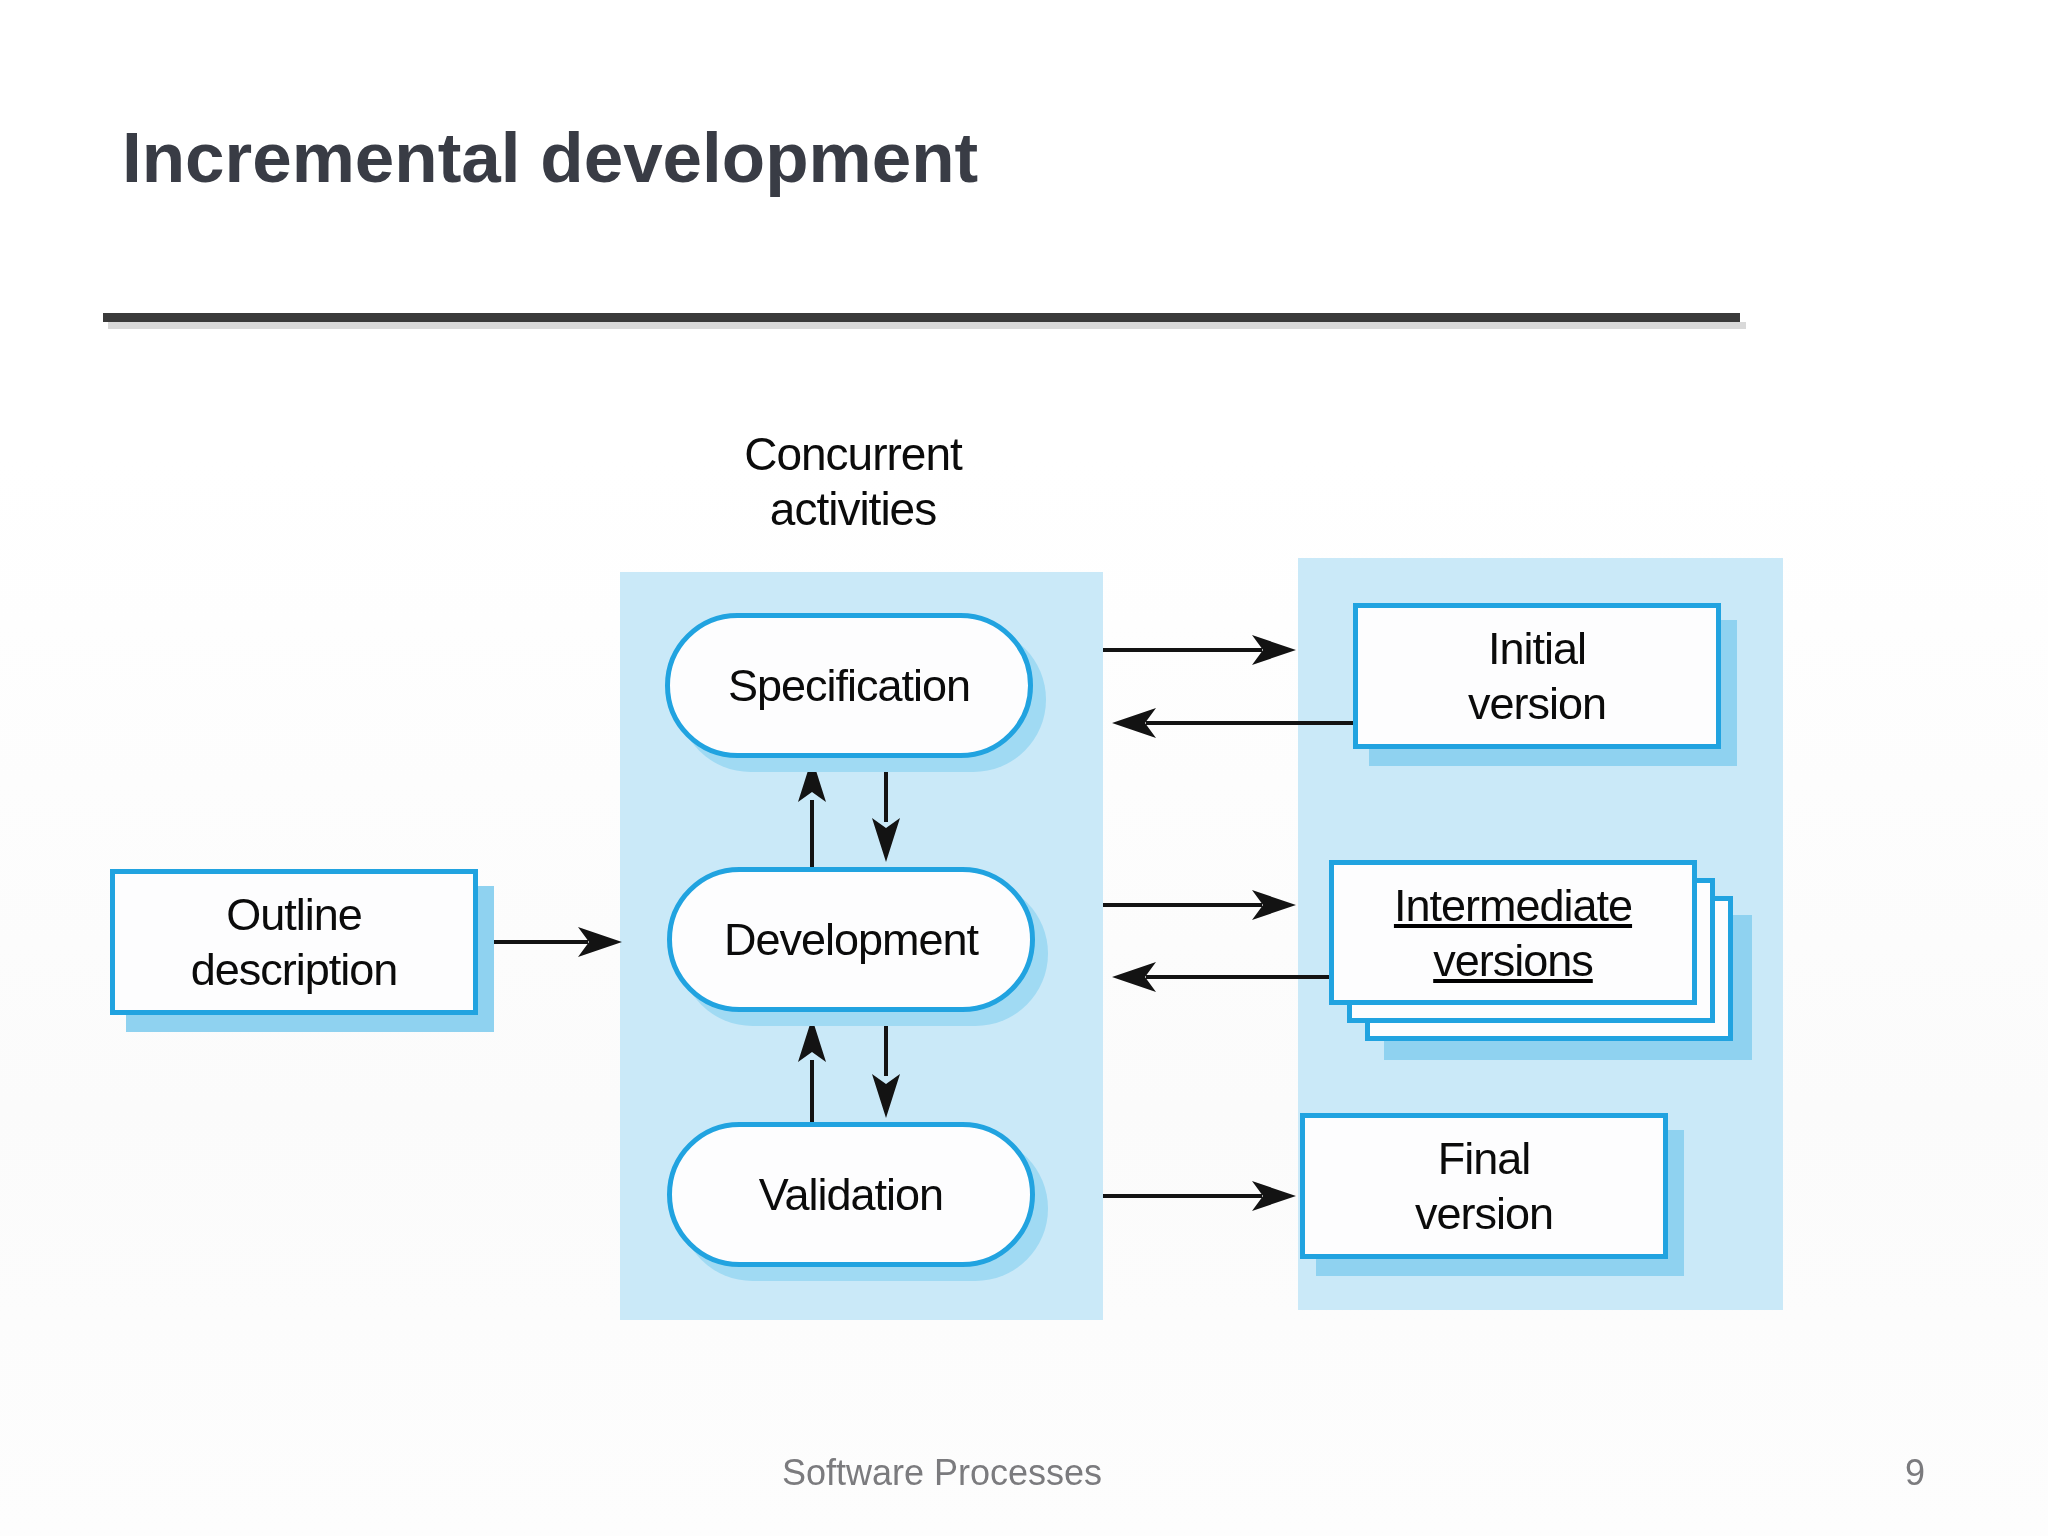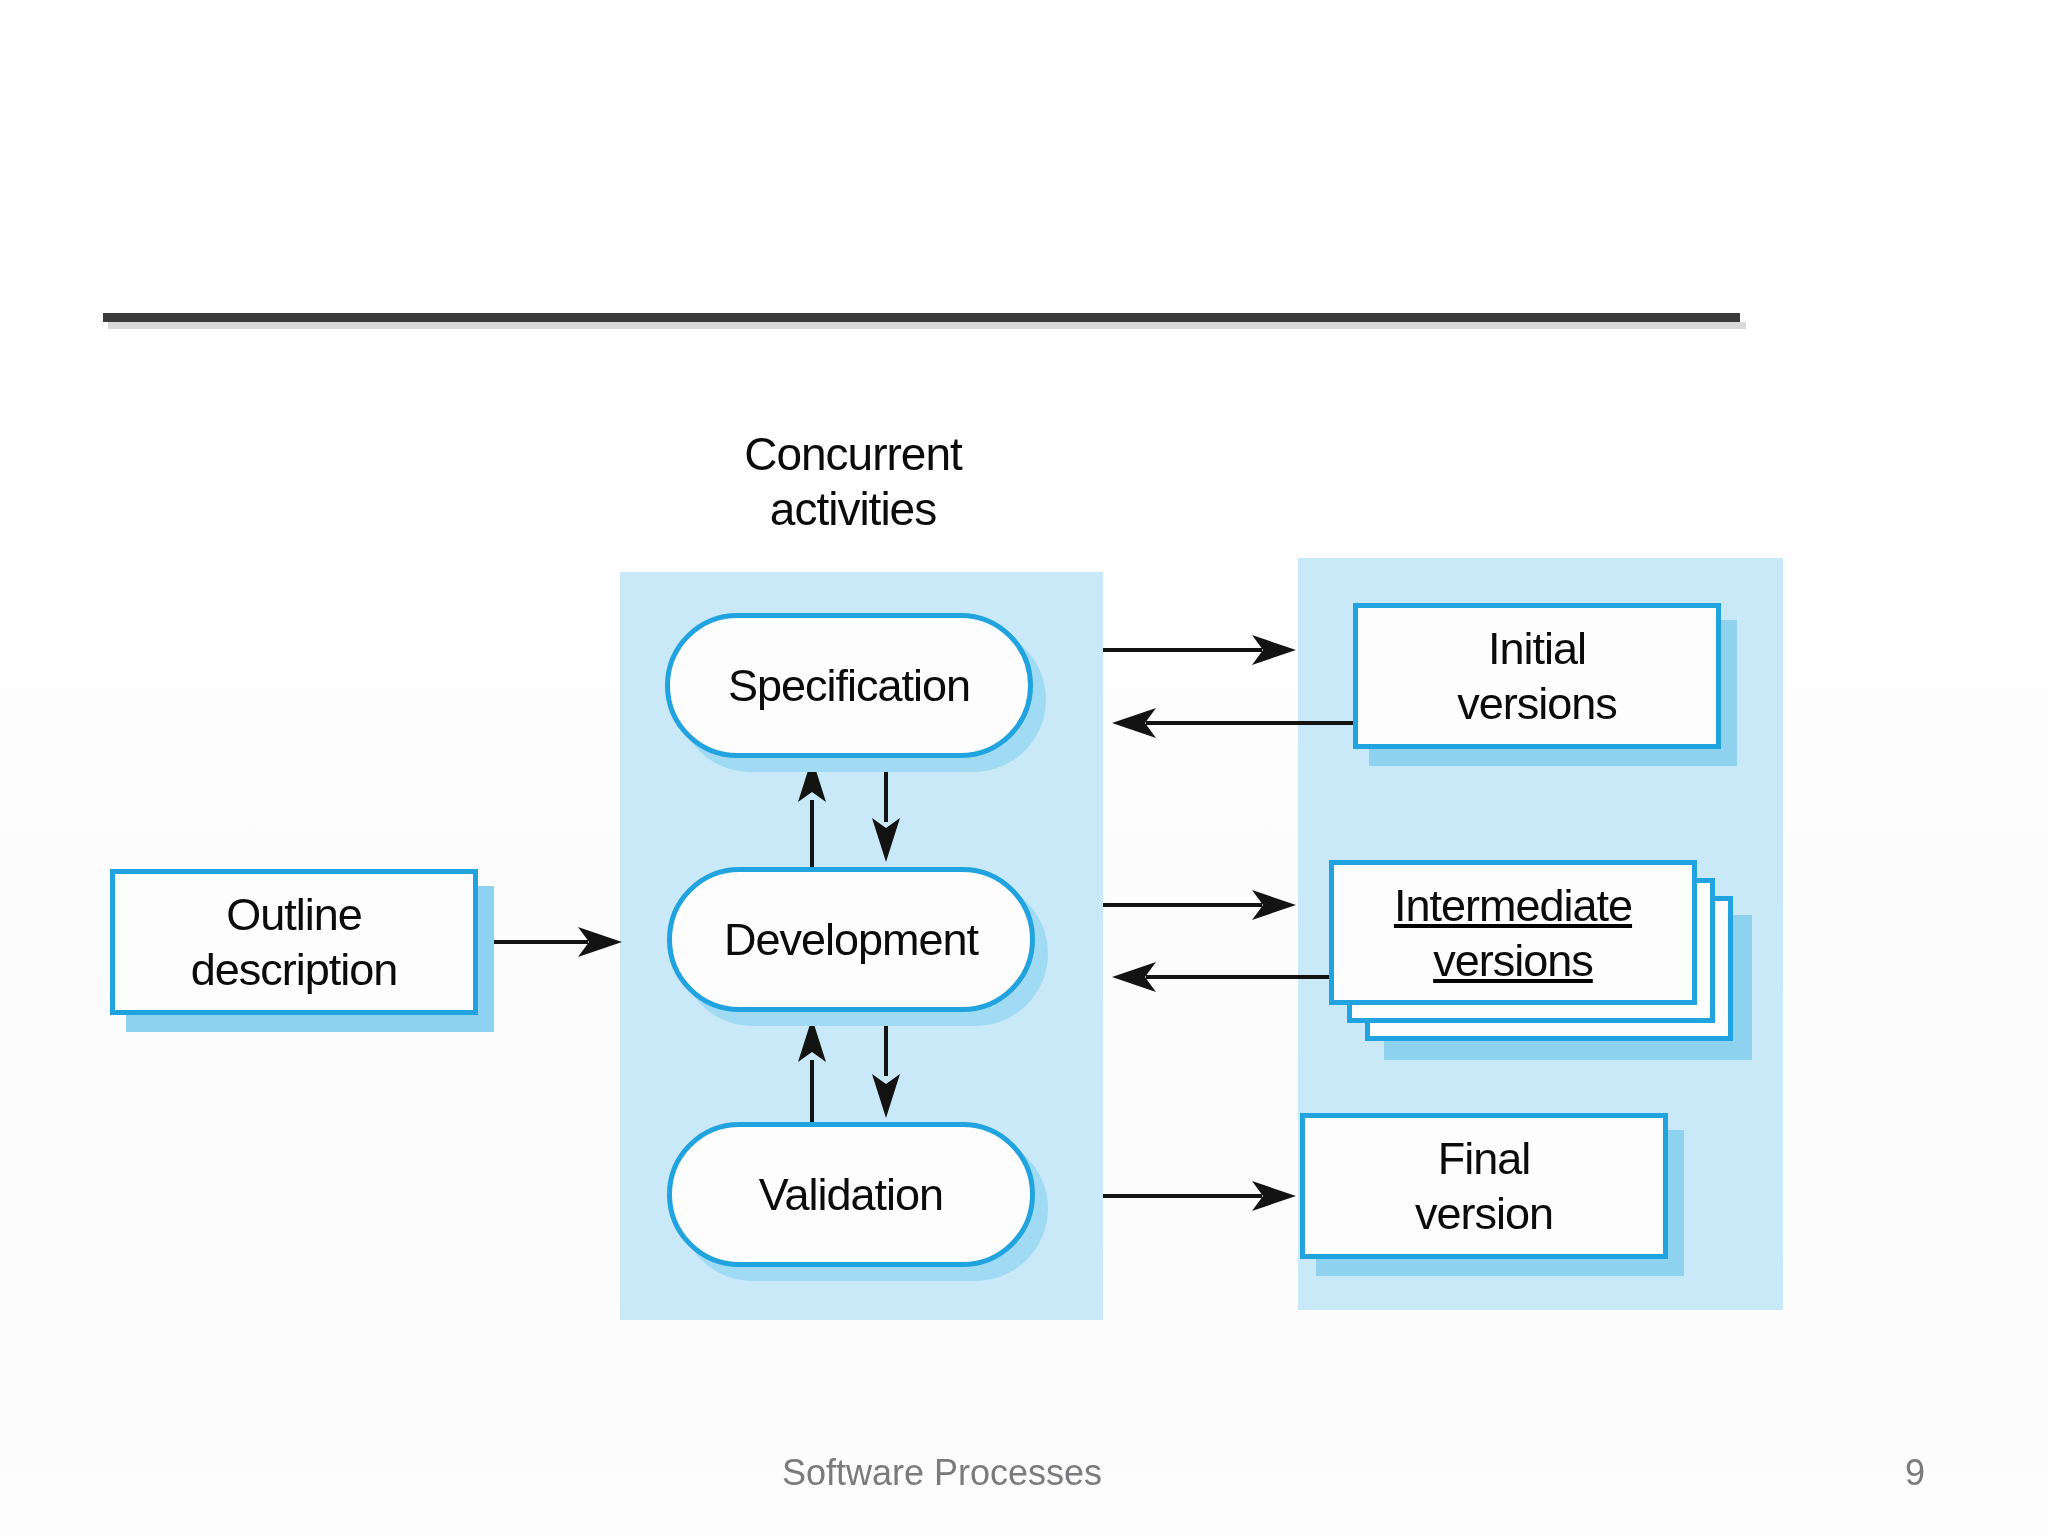--- a/index.html
+++ b/index.html
@@ -76,20 +76,21 @@
   .footer-page{
     position:absolute;left:1893px;top:1452px;width:44px;
     text-align:center;font-size:36px;color:#7b7b7e;
   }
 </style>
 </head>
 <body>
 
 <div class="slide">
 
+  <div class="page-title">Incremental development</div>
   <div class="rule-shadow"></div>
   <div class="rule-dark"></div>
 
   <div class="label concurrent-label">Concurrent
 activities</div>
 
   <div class="panel panel-activities"></div>
   <div class="panel panel-versions"></div>
 
   <svg class="arrows" width="2048" height="1536" viewBox="0 0 2048 1536">
@@ -145,21 +146,21 @@
     <div class="label">Validation</div>
   </div>
 
   <div class="node vbox box-outline">
     <div class="label">Outline
 description</div>
   </div>
 
   <div class="node vbox box-initial">
     <div class="label">Initial
-versions</div>
+version</div>
   </div>
 
   <div class="stack">
     <div class="stack-shadow"></div>
     <div class="stack-box stack-b3"></div>
     <div class="stack-box stack-b2"></div>
     <div class="stack-box stack-front">
       <div class="label">Intermediate
 versions</div>
     </div>

